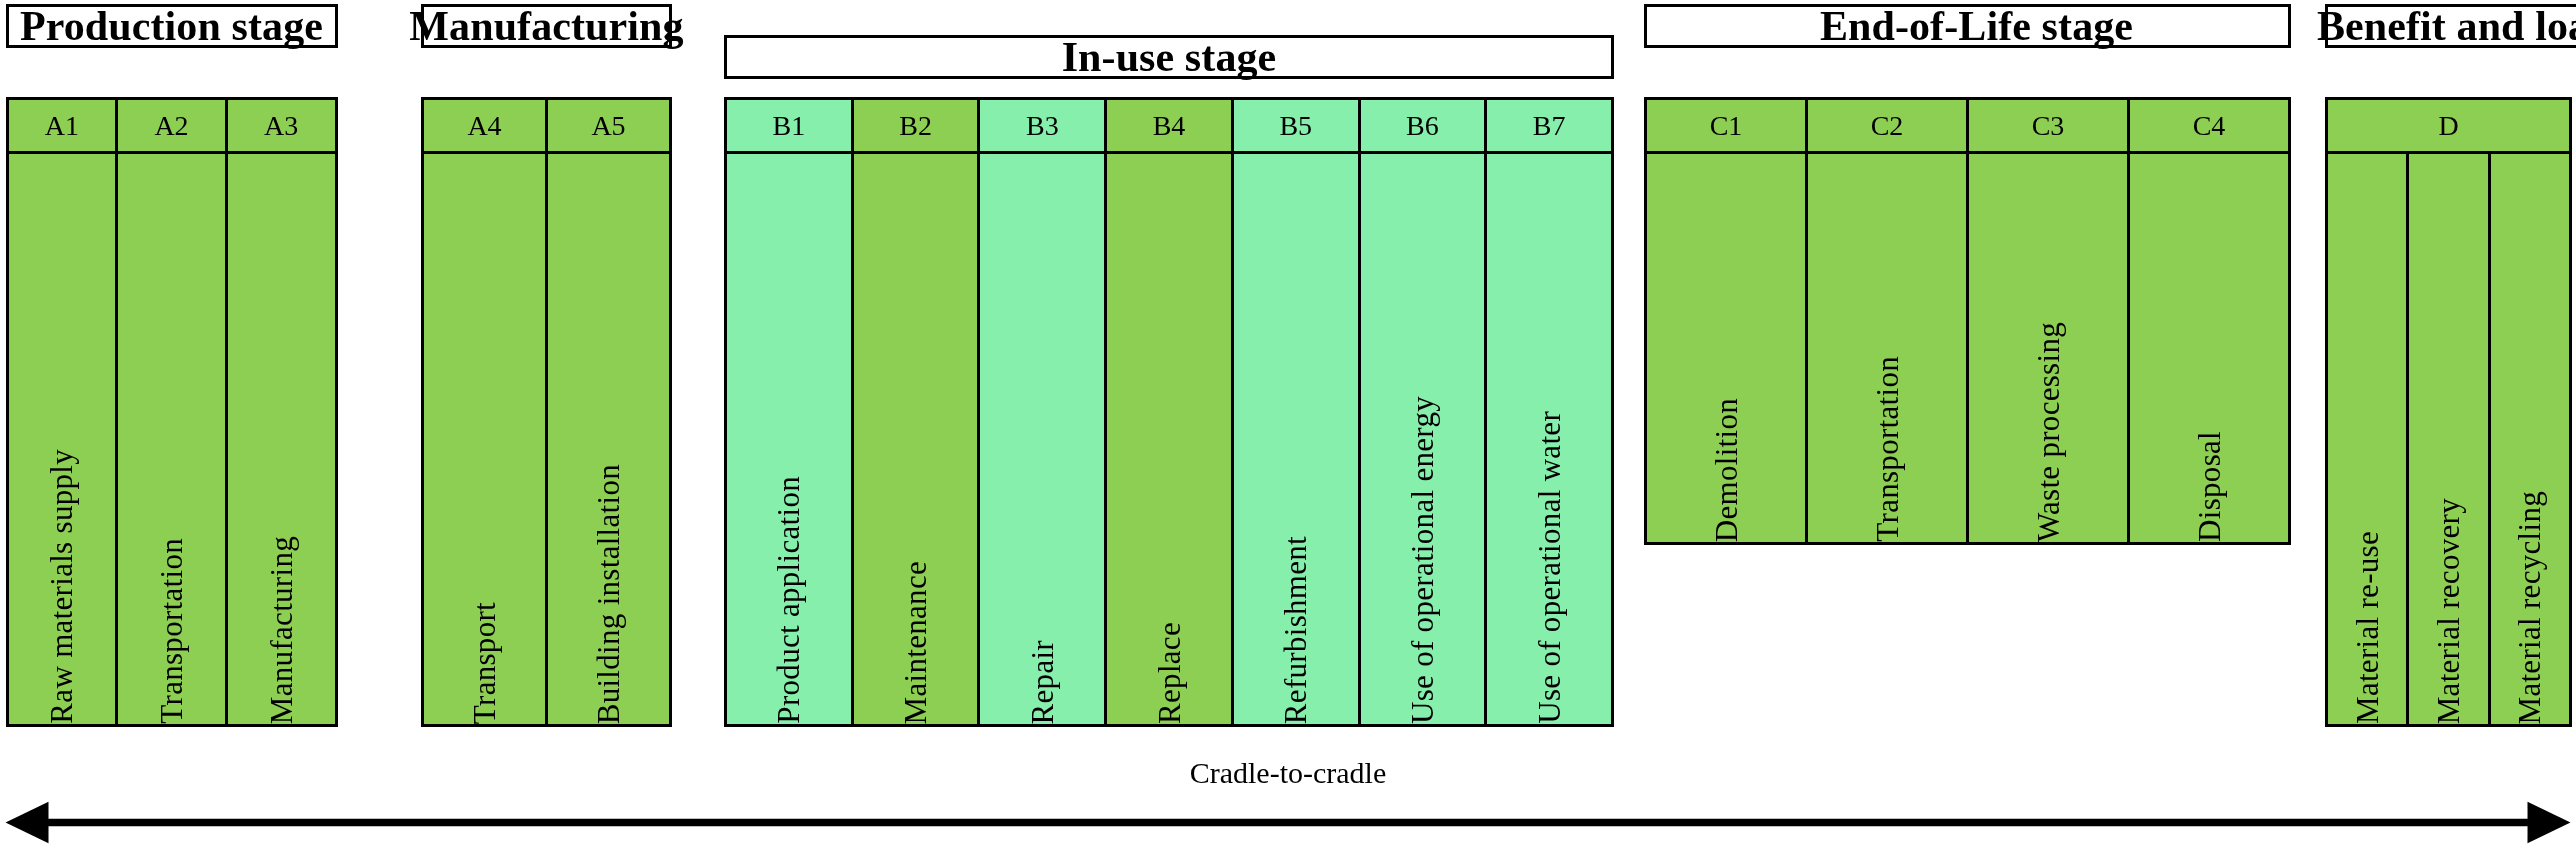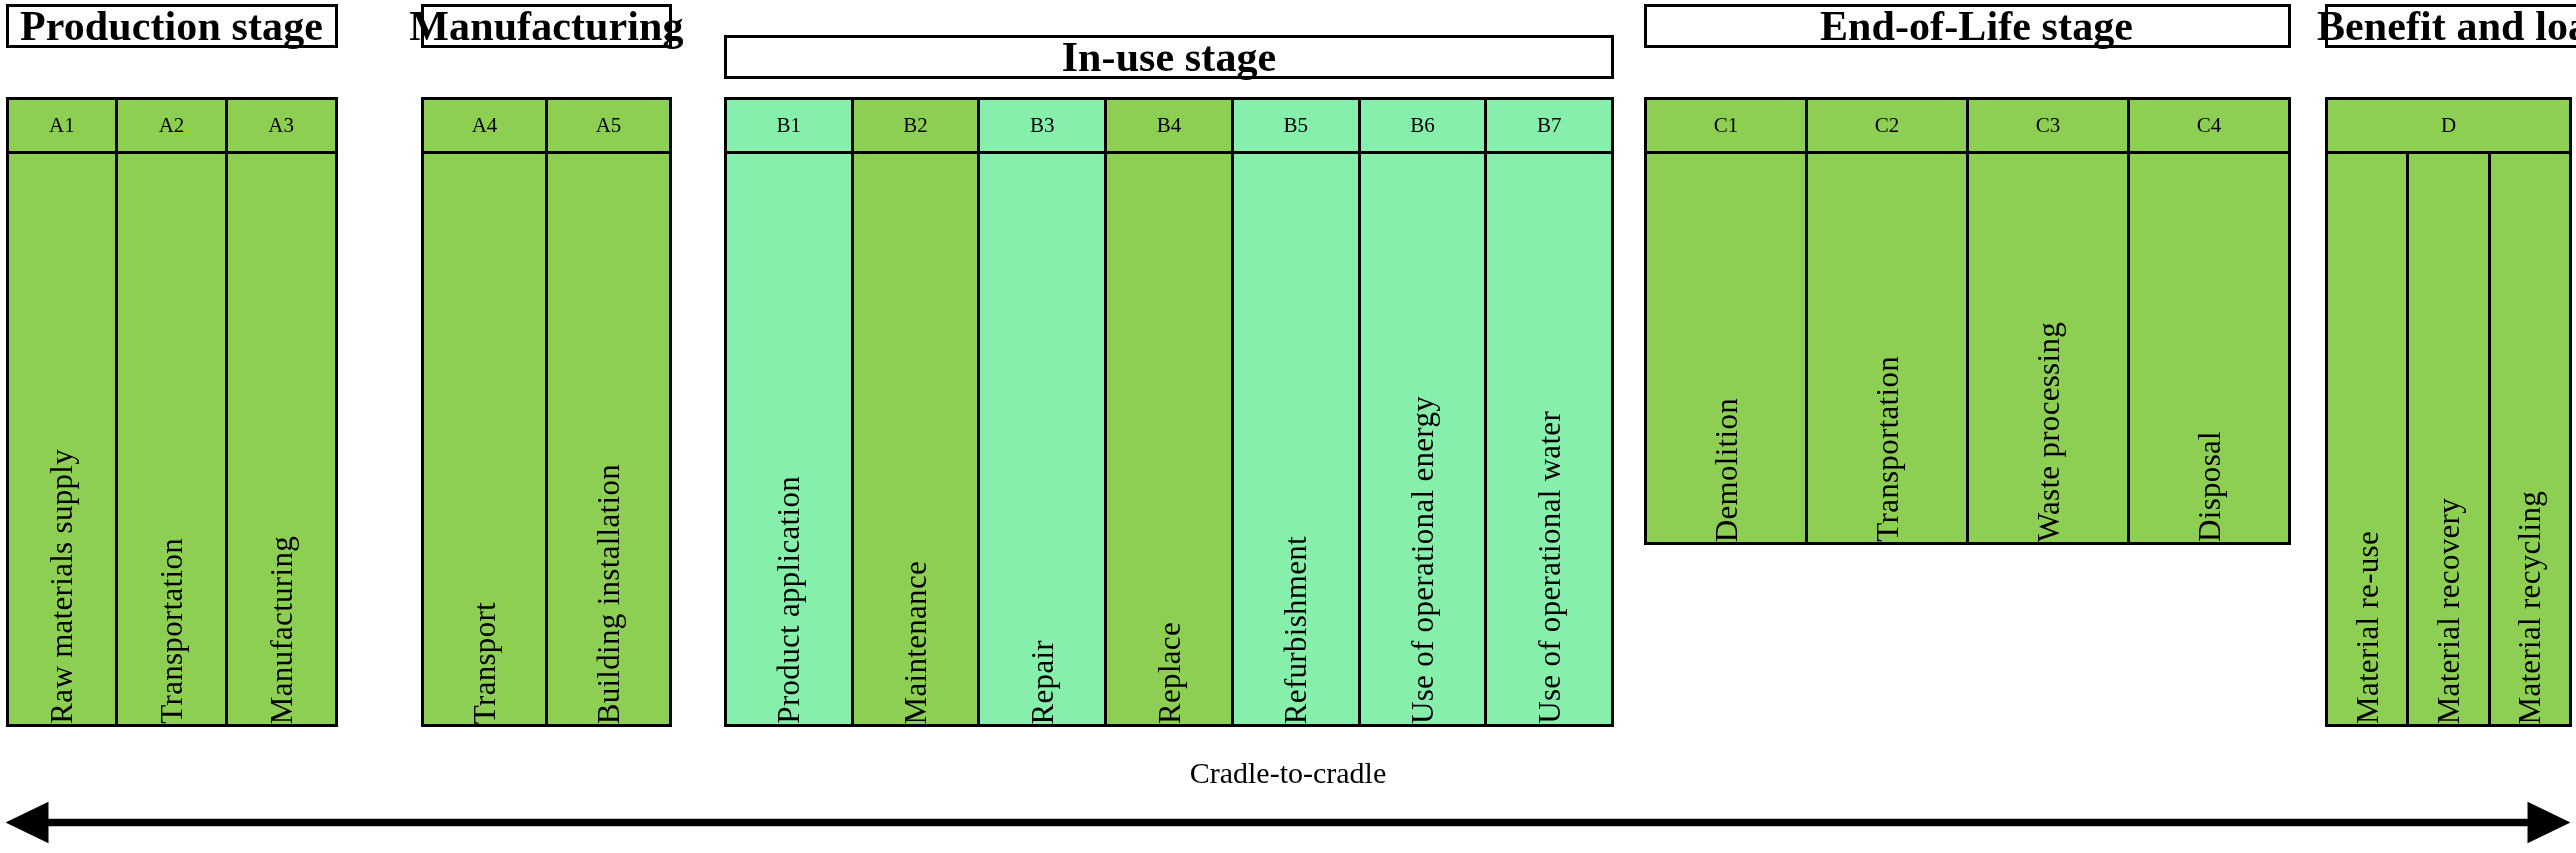--- a/index.html
+++ b/index.html
@@ -37,21 +37,21 @@
     height:54px;
     flex:0 0 54px;
     border-bottom:3.5px solid #000;
     box-sizing:border-box;
   }
   .code-cell{
     flex:1 1 0;
     box-sizing:border-box;
     border-right:3.5px solid #000;
     display:flex;align-items:center;justify-content:center;
-    font-size:21px;
+    font-size:28px;
     line-height:1;
   }
   .code-cell:last-child{border-right:none;}
 
   .body-row{
     display:flex;
     flex:1 1 auto;
     min-height:0;
   }
   .body-cell{

